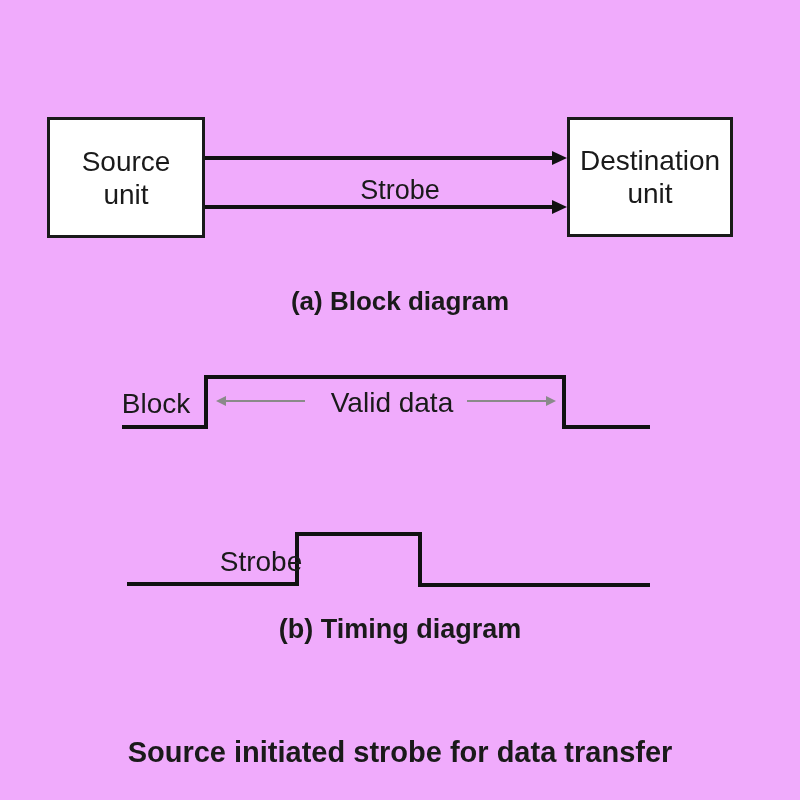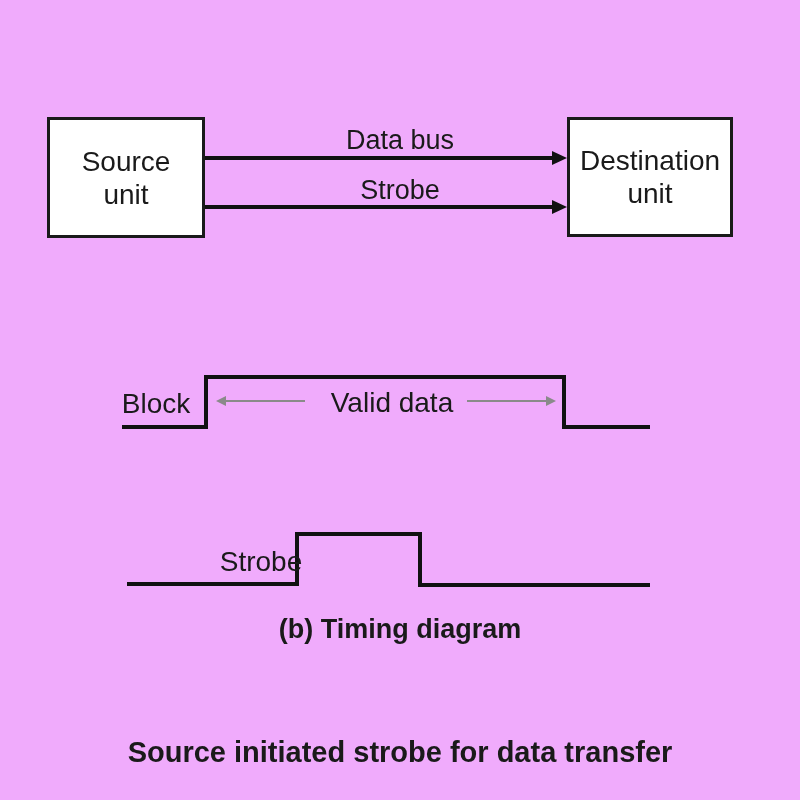--- a/index.html
+++ b/index.html
@@ -86,22 +86,22 @@
 
   <div class="unit-box box-source">
     <span>Source</span>
     <span>unit</span>
   </div>
   <div class="unit-box box-destination">
     <span>Destination</span>
     <span>unit</span>
   </div>
 
-  <div class="label lbl-data-bus">Data bus</div>
   <div class="label lbl-strobe-bus">Strobe</div>
+  <div class="caption caption-a">(a) Block diagram</div>
 
   <div class="label lbl-data">Block</div>
   <div class="label lbl-valid-data">Valid data</div>
   <div class="label lbl-strobe-timing">Strobe</div>
   <div class="caption caption-main">Source initiated strobe for data transfer</div>
 
   <div class="caption caption-b">(b) Timing diagram</div>
 
 </div>
 

